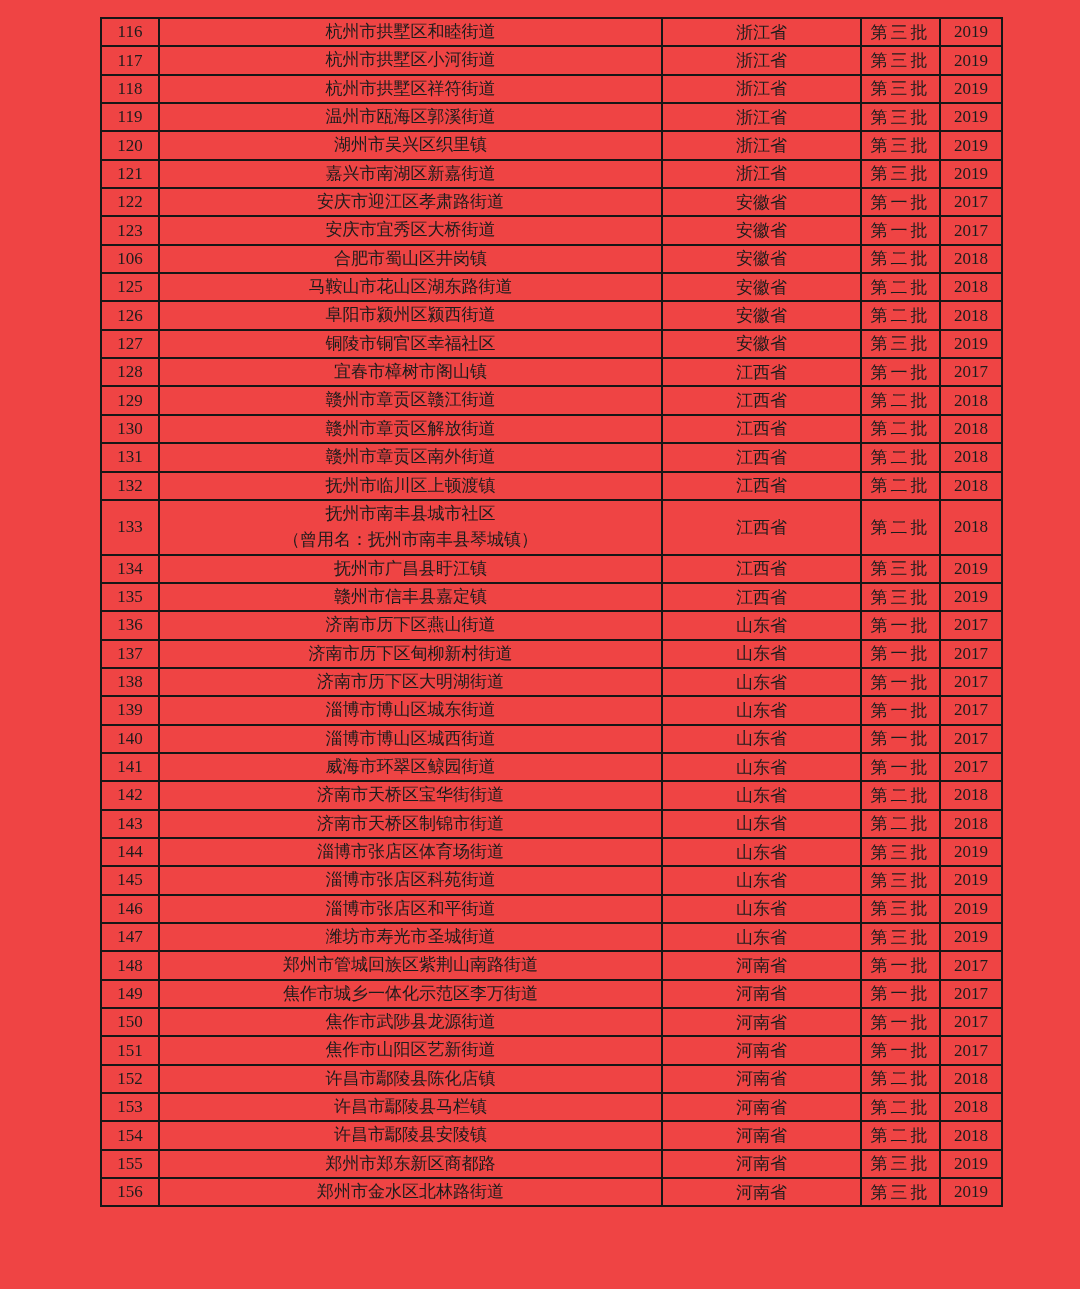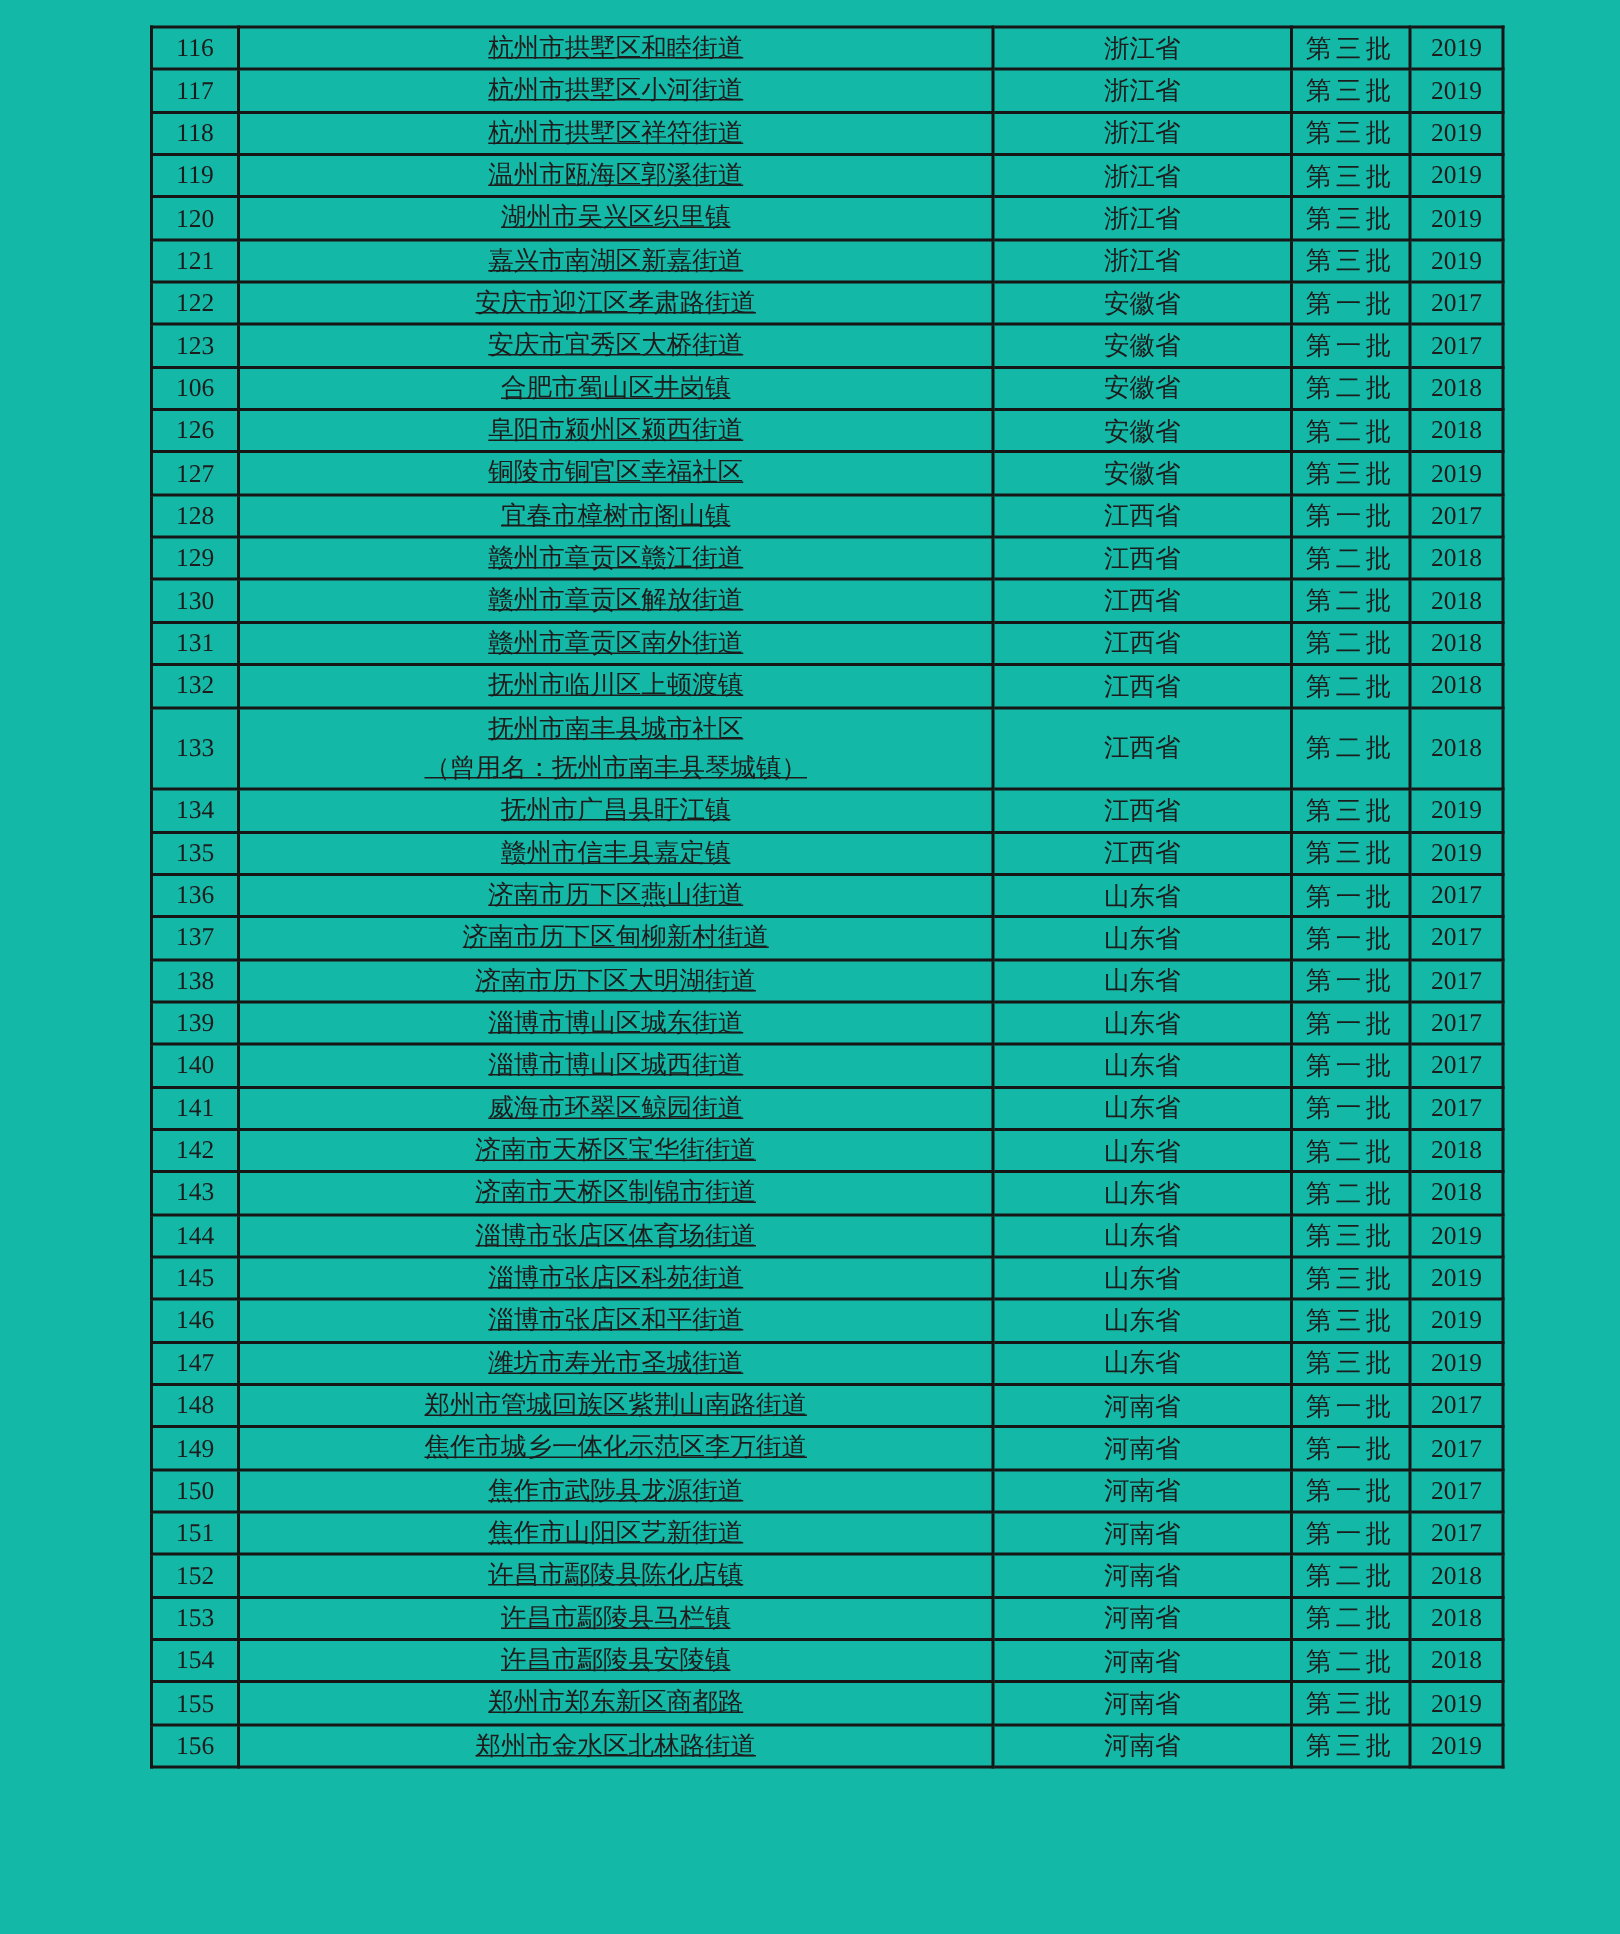--- a/index.html
+++ b/index.html
@@ -4,21 +4,21 @@
 <style>
   html, body {
     margin: 0;
     padding: 0;
     background: #ffffff;
   }
   .page {
     position: relative;
     width: 1080px;
     height: 1289px;
-    background: #14b8a6;
+    background: #ef4444;
     font-family: "Liberation Serif", "DejaVu Serif", serif;
     color: #1c1c1c;
     overflow: hidden;
   }
   table.registry {
     position: absolute;
     left: 100px;
     top: 17px;
     width: 877px;
     border-collapse: collapse;
@@ -34,21 +34,20 @@
     overflow: hidden;
   }
   td.col-no {
     width: 52px;
     font-size: 18px;
   }
   td.col-name {
     width: 497px;
     white-space: pre-line;
     line-height: 1.55;
-    text-decoration: underline;
   }
   td.col-province {
     width: 193px;
   }
   td.col-batch {
     width: 73px;
     letter-spacing: 3px;
     padding-left: 4px;
     border-radius: 10px;
   }
@@ -120,20 +119,27 @@
     <td class="col-year">2017</td>
   </tr>
         <tr class="table-row">
     <td class="col-no">106</td>
     <td class="col-name">合肥市蜀山区井岗镇</td>
     <td class="col-province">安徽省</td>
     <td class="col-batch">第二批</td>
     <td class="col-year">2018</td>
   </tr>
         <tr class="table-row">
+    <td class="col-no">125</td>
+    <td class="col-name">马鞍山市花山区湖东路街道</td>
+    <td class="col-province">安徽省</td>
+    <td class="col-batch">第二批</td>
+    <td class="col-year">2018</td>
+  </tr>
+        <tr class="table-row">
     <td class="col-no">126</td>
     <td class="col-name">阜阳市颍州区颍西街道</td>
     <td class="col-province">安徽省</td>
     <td class="col-batch">第二批</td>
     <td class="col-year">2018</td>
   </tr>
         <tr class="table-row">
     <td class="col-no">127</td>
     <td class="col-name">铜陵市铜官区幸福社区</td>
     <td class="col-province">安徽省</td>

